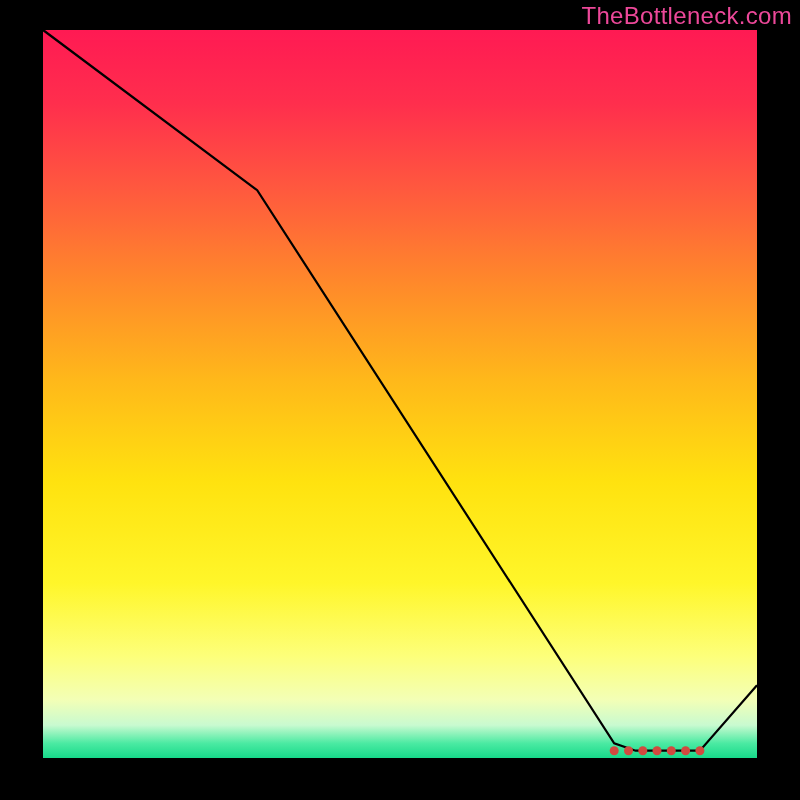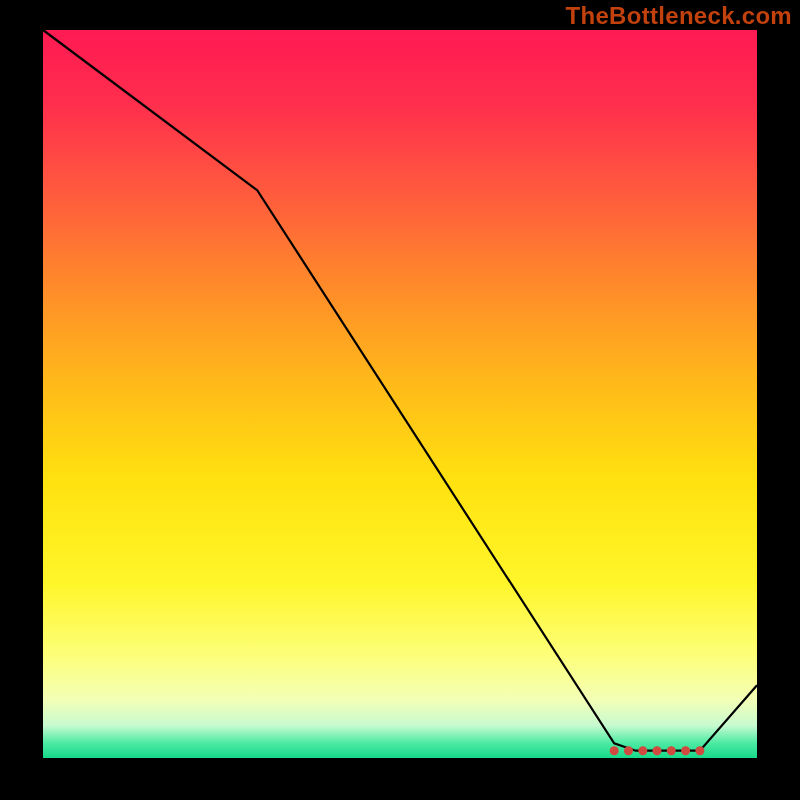--- a/index.html
+++ b/index.html
@@ -14,23 +14,23 @@
   .frame {
     position: relative;
     width: 800px;
     height: 800px;
     background: #000;
   }
   .watermark {
     position: absolute;
     top: 2px;
     right: 8px;
-    color: #c2410c;
+    color: #ec4899;
     font-size: 24px;
-    font-weight: 700;
+    font-weight: 400;
     letter-spacing: 0.3px;
     z-index: 10;
   }
   .plot-area {
     position: absolute;
     left: 43px;
     top: 30px;
     width: 714px;
     height: 728px;
     

